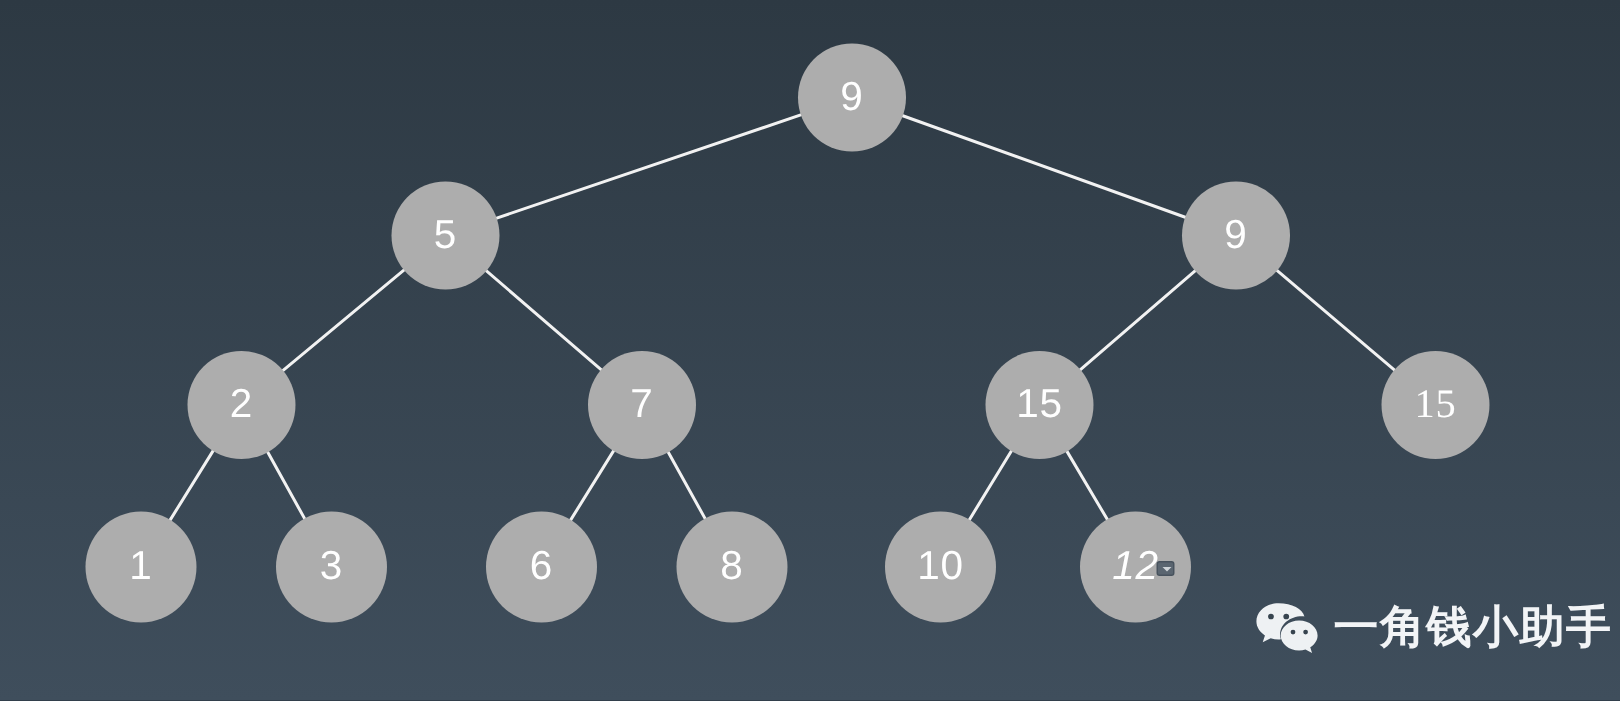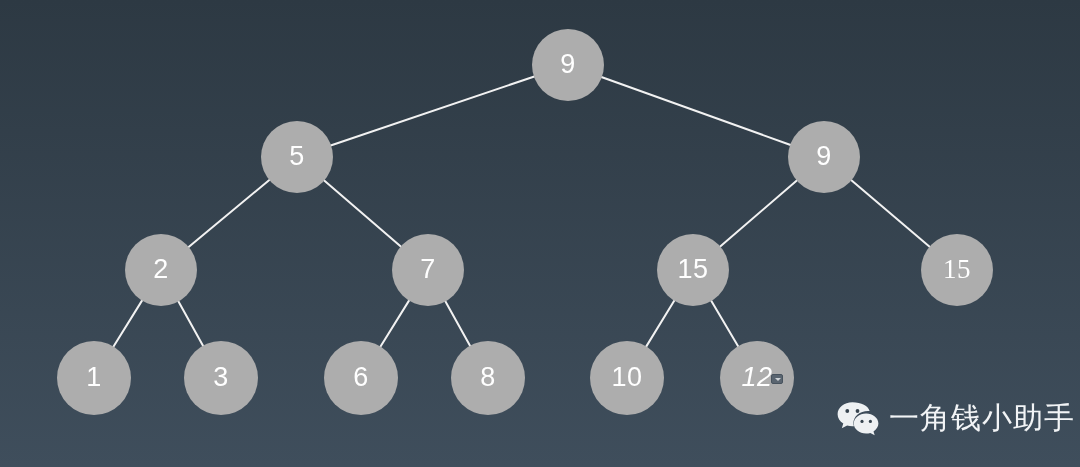--- a/index.html
+++ b/index.html
@@ -73,21 +73,21 @@
     user-select: none;
   }
   #wechat-logo {
     width: 44px;
     height: 38px;
     flex: 0 0 auto;
   }
   #watermark-text {
     color: #f2f4f6;
     font-size: 30px;
-    font-weight: 400;
+    font-weight: 700;
     letter-spacing: 1px;
     white-space: nowrap;
     font-family: "DejaVu Sans", "Liberation Sans", sans-serif;
     text-align: right;
   }
 </style>
 </head>
 <body>
 
 <div id="canvas" style="background: linear-gradient(rgb(45, 57, 67) 0%, rgb(63, 78, 92) 100%);">

